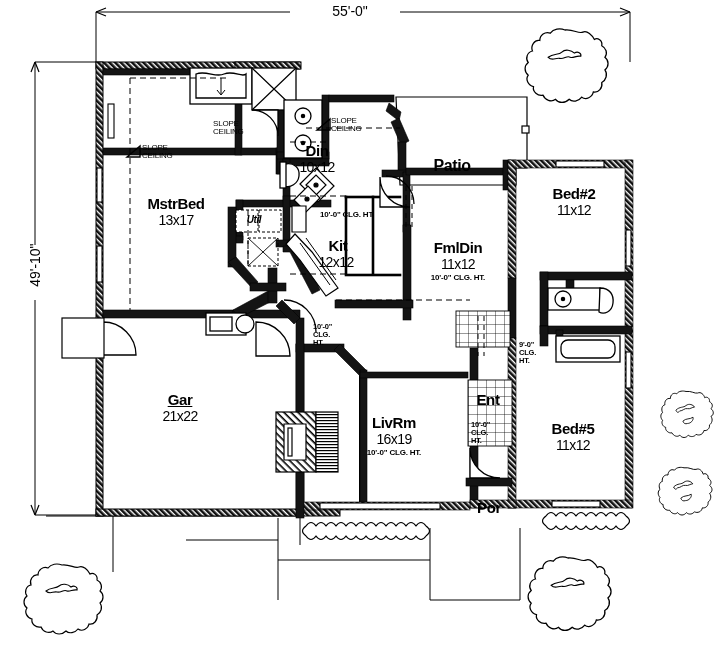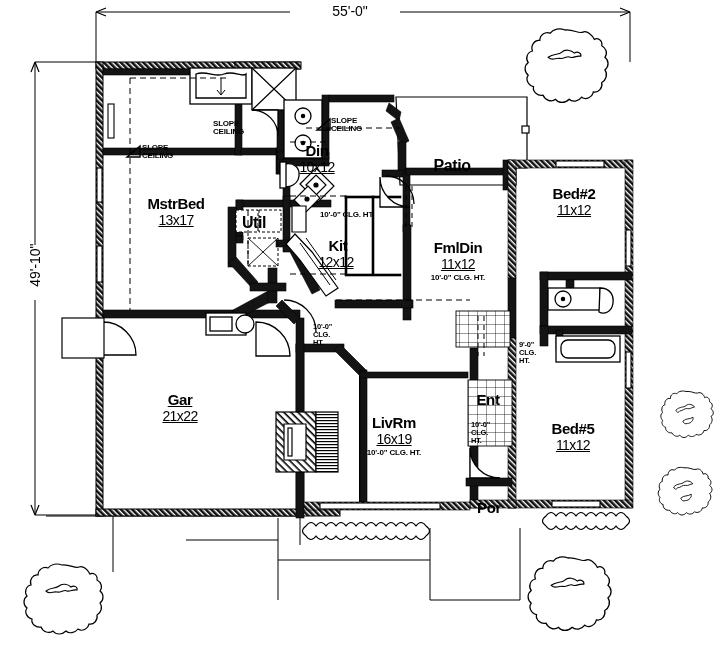--- a/index.html
+++ b/index.html
@@ -2,24 +2,24 @@
 <html><head>
 <meta charset="utf-8">
 <style>
   html,body{margin:0;padding:0;background:#ffffff;}
   body{font-family:"Liberation Sans",sans-serif;}
   #plan-root{position:relative;width:725px;height:662px;background:#ffffff;overflow:hidden;}
   #plan-svg{position:absolute;left:0;top:0;width:725px;height:662px;}
   .lbl{position:absolute;color:#000;text-align:center;line-height:1.02;white-space:nowrap;
        font-family:"Liberation Sans",sans-serif;}
   .room-name{font-weight:bold;font-size:15px;letter-spacing:-0.4px;}
-  .room-dim{font-size:14px;letter-spacing:-0.6px;text-decoration:underline;}
+  .room-dim{font-size:14px;letter-spacing:-0.6px;}
   .room-clg{font-size:8px;font-weight:bold;letter-spacing:-0.2px;}
   .small-clg{font-size:7.5px;font-weight:bold;line-height:1.05;letter-spacing:-0.2px;}
-  .slope{font-size:8px;font-weight:bold;line-height:1.05;letter-spacing:-0.2px;text-align:left;}
+  .slope{font-size:8px;font-weight:normal;line-height:1.05;letter-spacing:-0.2px;text-align:left;}
   .dim-text{font-size:14px;letter-spacing:0px;}
   .rot90{transform:rotate(-90deg);transform-origin:center center;}
 </style>
 </head>
 <body>
 
 <div id="plan-root">
 
   <svg id="plan-svg" viewBox="0 0 725 662" xmlns="http://www.w3.org/2000/svg">
     <defs>
@@ -362,21 +362,21 @@
 
   <div class="lbl room-name" style="left:126px;top:196px;width:100px;">MstrBed</div>
   <div class="lbl room-dim" style="left:126px;top:213px;width:100px;">13x17</div>
 
   <div class="lbl room-name" style="left:289px;top:143px;width:56px;">Din</div>
   <div class="lbl room-dim" style="left:289px;top:160px;width:56px;">10x12</div>
 
   <div class="lbl room-name" style="left:312px;top:238px;width:52px;">Kit</div>
   <div class="lbl room-dim" style="left:306px;top:255px;width:60px;">12x12</div>
 
-  <div class="lbl room-name" style="left:229px;top:215px;width:50px;font-size:16px;">Util</div>
+  <div class="lbl room-name" style="left:229px;top:215px;width:50px;font-size:10px;font-style:italic;">Util</div>
 
   <div class="lbl room-name" style="left:420px;top:240px;width:76px;">FmlDin</div>
   <div class="lbl room-dim" style="left:420px;top:257px;width:76px;">11x12</div>
   <div class="lbl room-clg" style="left:416px;top:274px;width:84px;">10'-0" CLG. HT.</div>
 
   <div class="lbl room-name" style="left:537px;top:186px;width:74px;">Bed#2</div>
   <div class="lbl room-dim" style="left:537px;top:203px;width:74px;">11x12</div>
 
   <div class="lbl room-name" style="left:536px;top:421px;width:74px;">Bed#5</div>
   <div class="lbl room-dim" style="left:536px;top:438px;width:74px;">11x12</div>

